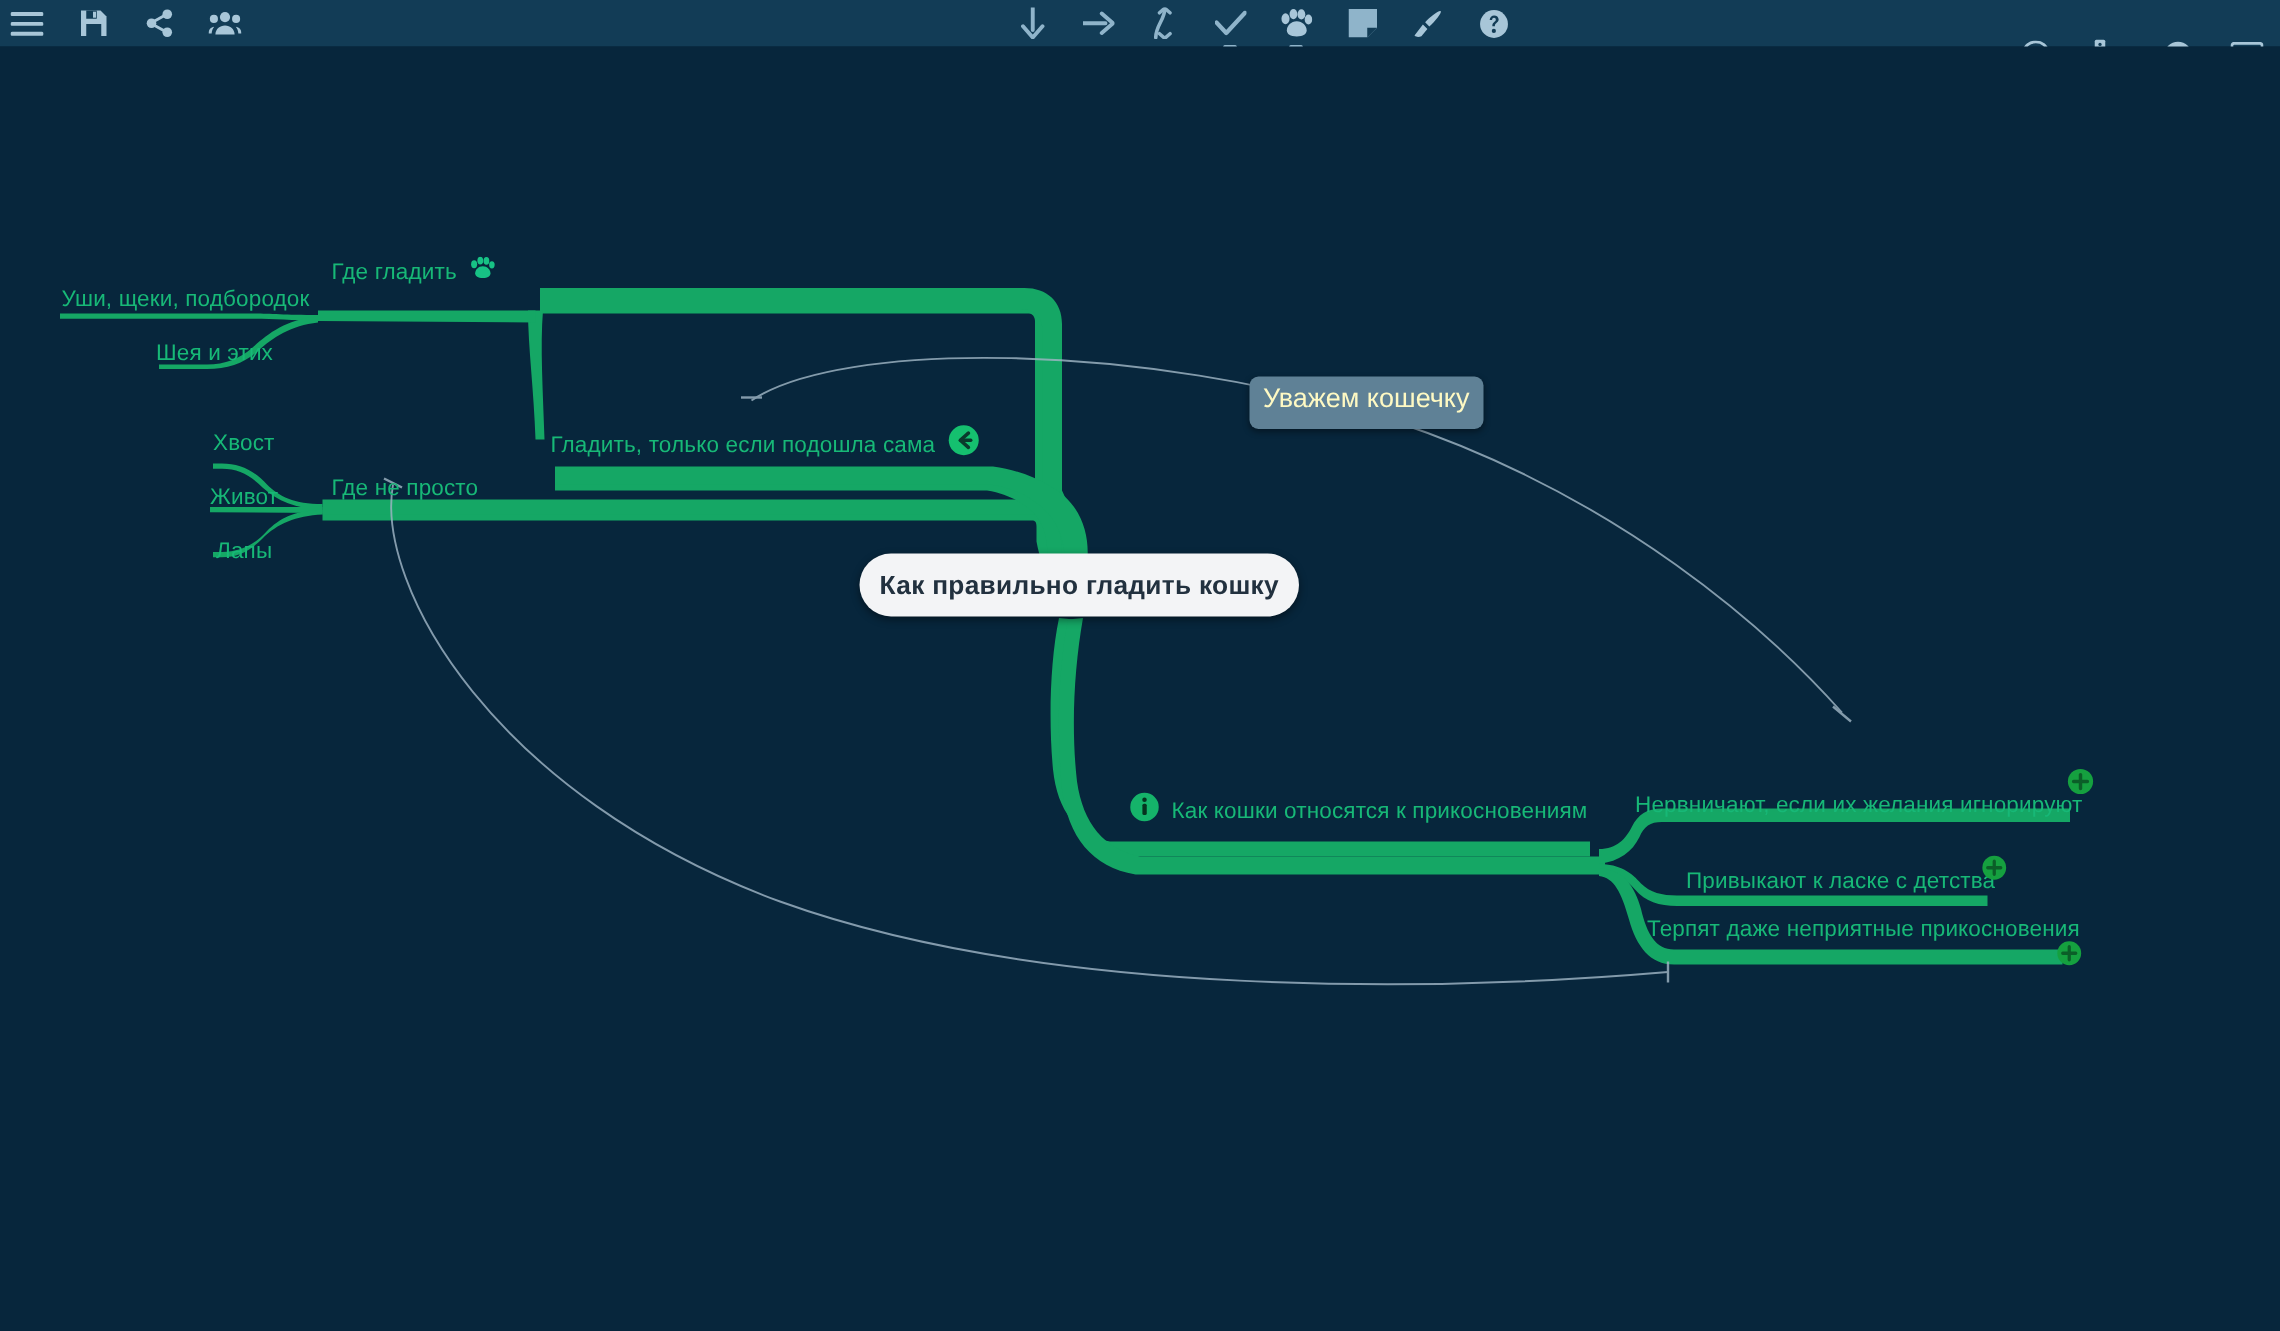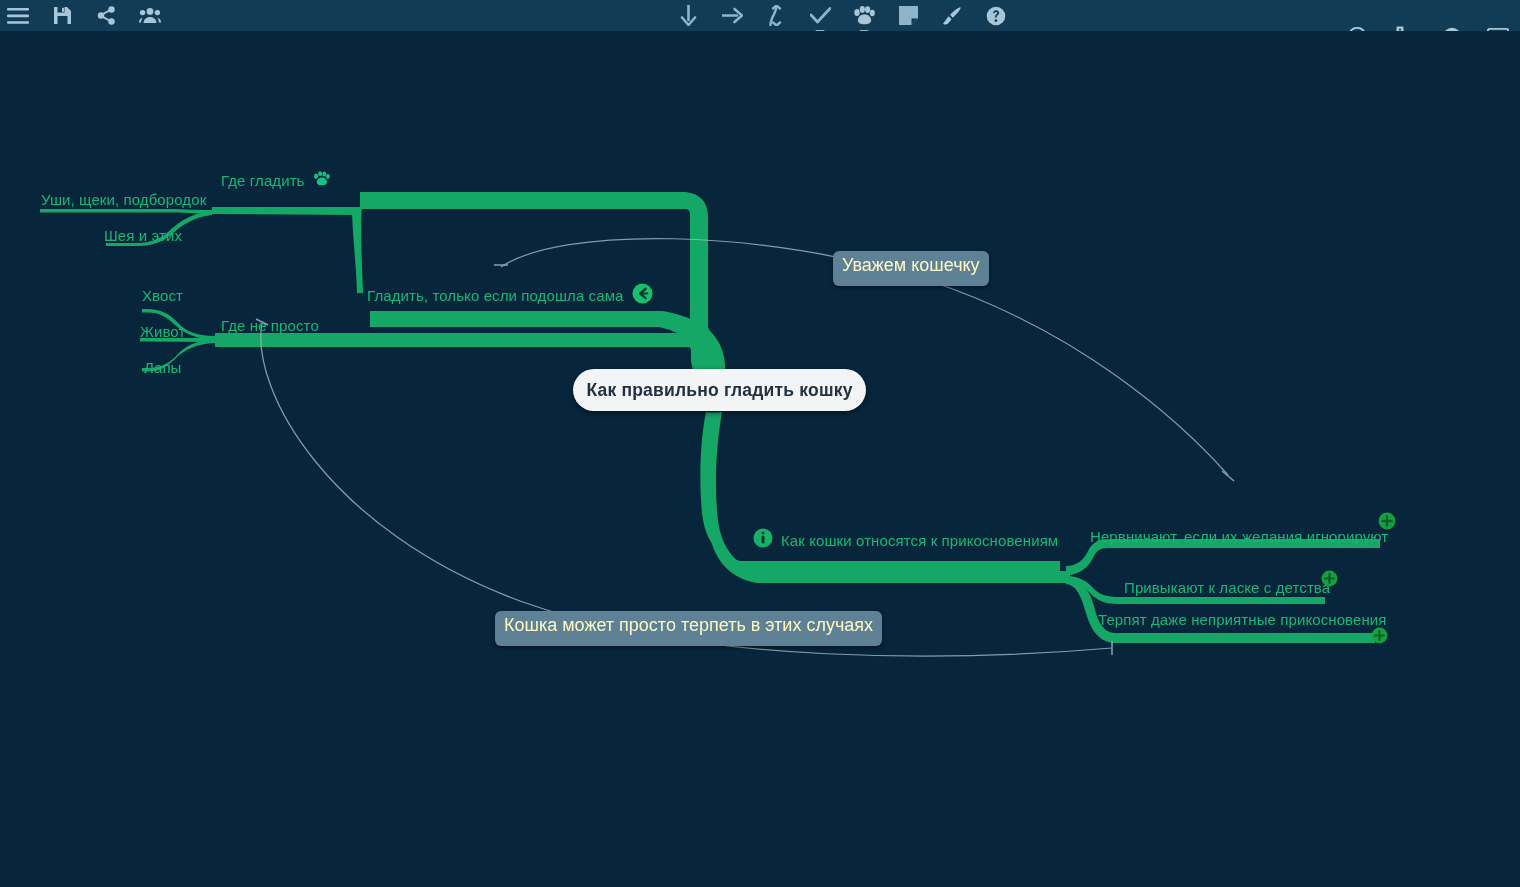--- a/index.html
+++ b/index.html
@@ -533,15 +533,14 @@
   </div>
   <div class="node" style="left:1371px; top:596px;">
     <svg width="17" height="17" viewBox="0 0 18 18">
       <circle cx="9" cy="9" r="8.4" fill="#15a03f"></circle>
       <path d="M9 4.4v9.2M4.4 9h9.2" stroke="#0b5e28" stroke-width="2.3" stroke-linecap="round"></path>
     </svg>
   </div>
 
   <div class="link-label" style="left:833px; top:220px;">Уважем кошечку</div>
 
-  <div class="link-label" style="left:495px; top:580px;">Кошка может просто терпеть в этих случаях</div>
 
 </div>
 
 </body></html>

